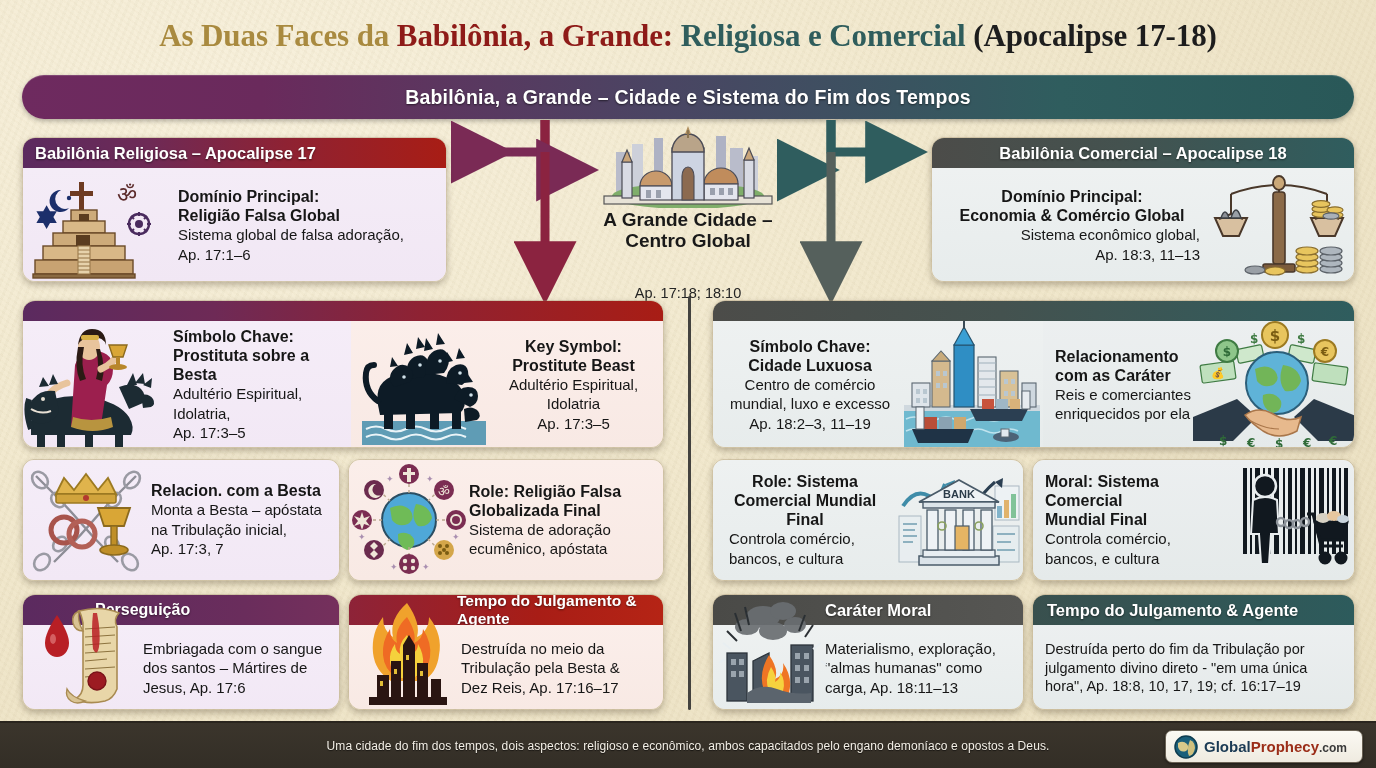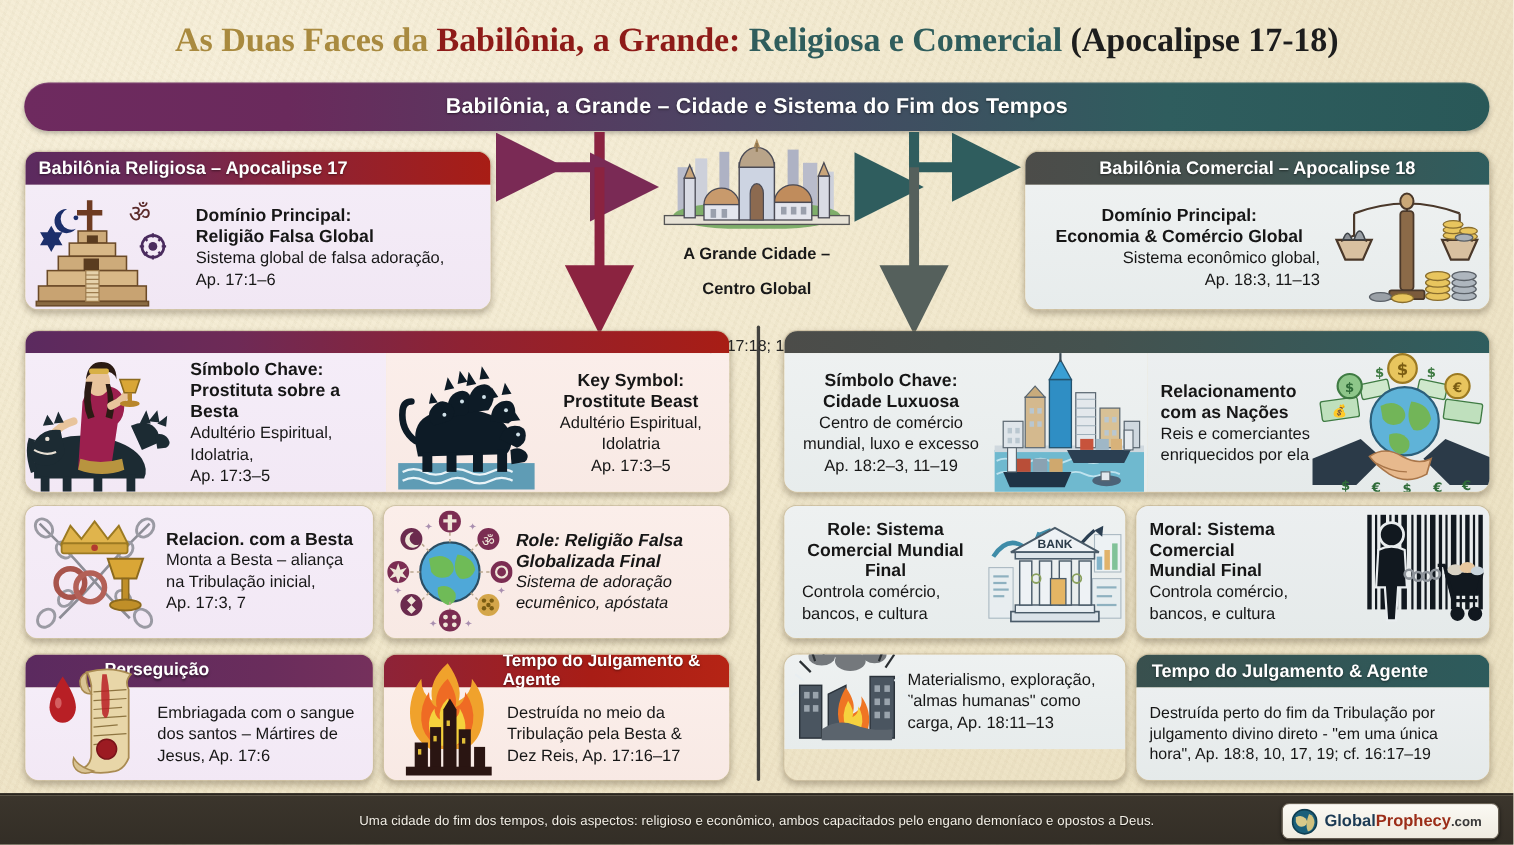--- a/index.html
+++ b/index.html
@@ -53,21 +53,21 @@
 
   
   #connectors { position: absolute; left: 0; top: 0; width: 1376px; height: 768px; pointer-events: none; }
 
   
   #hub {
     position: absolute; left: 588px; top: 122px; width: 200px; height: 160px;
     text-align: center;
   }
   #hub .hub-title {
-    font-size: 15px; font-weight: bold; color: #191919; line-height: 19px; margin-top: 13px;
+    font-size: 19px; font-weight: bold; color: #191919; line-height: 19px; margin-top: 2px;
   }
   #hub .hub-ref { font-size: 14.5px; color: #242424; line-height: 19px; margin-top: 34px; }
 
   
   .card {
     position: absolute;
     border-radius: 13px;
     overflow: hidden;
     box-shadow: 0 3px 6px rgba(60,45,25,.30);
     border: 1px solid rgba(150,130,95,.35);
@@ -501,21 +501,21 @@
             <rect x="12" y="86" width="8" height="22" fill="#eef2f5" stroke="#5a6670" stroke-width="1"></rect>
           </g>
           <ellipse cx="102" cy="116" rx="13" ry="5" fill="#4c6377"></ellipse>
           <rect x="97" y="108" width="8" height="8" fill="#e3e9ee" stroke="#5a6670" stroke-width="1"></rect>
         </svg>
       </div>
     </div>
     <div class="bg-gray2" style="flex:1; display:flex; align-items:center; position:relative;">
       <div class="txt ta-l" style="padding-left:12px; z-index:2;">
         <div class="t-head">Relacionamento</div>
-        <div class="t-head">com as Nações</div>
+        <div class="t-head">com as Caráter</div>
         <div class="t-sub">Reis e comerciantes</div>
         <div class="t-sub">enriquecidos por ela</div>
       </div>
       <div class="art" style="position:absolute; right:-4px; top:0; width:165px; height:128px;">
         <svg width="165" height="128" viewBox="0 0 165 128">
 
           <g stroke="#3f7b43" stroke-width="1.2">
             <rect x="8" y="42" width="34" height="18" rx="2" fill="#bfe0bd" transform="rotate(-8 25 51)"></rect>
             <rect x="120" y="44" width="34" height="18" rx="2" fill="#bfe0bd" transform="rotate(8 137 53)"></rect>
             <rect x="44" y="26" width="26" height="14" rx="2" fill="#cfe8cc" transform="rotate(-12 57 33)"></rect>
@@ -582,21 +582,21 @@
         <circle cx="38" cy="66" r="13" fill="none" stroke="#a8544c" stroke-width="5"></circle>
         <circle cx="56" cy="70" r="13" fill="none" stroke="#b36057" stroke-width="5"></circle>
 
         <path d="M72,44 L104,44 L98,62 L78,62 Z" fill="#d9a636" stroke="#8c6a1e" stroke-width="1.8"></path>
         <rect x="85" y="62" width="6" height="20" fill="#c08f28" stroke="#8c6a1e" stroke-width="1.4"></rect>
         <ellipse cx="88" cy="86" rx="14" ry="5" fill="#c08f28" stroke="#8c6a1e" stroke-width="1.6"></ellipse>
       </svg>
     </div>
     <div class="txt ta-l" style="padding-right:8px;">
       <div class="t-head">Relacion. com a Besta</div>
-      <div class="t-sub">Monta a Besta – aliança</div>
+      <div class="t-sub">Monta a Besta – apóstata</div>
       <div class="t-sub">na Tribulação inicial,</div>
       <div class="t-sub">Ap. 17:3, 7</div>
     </div>
   </div>
 </div>
 
 <div class="card" style="left:348px; top:459px; width:316px; height:122px; border-radius:12px;">
   <div class="bg-rose" style="height:100%; display:flex; align-items:center;">
     <div class="art" style="width:120px;">
       <svg width="114" height="112" viewBox="0 0 114 112">
@@ -646,21 +646,21 @@
         <g fill="#a98fb0">
           <text x="34" y="18" font-size="9" font-family="'DejaVu Sans',sans-serif">✦</text>
           <text x="74" y="18" font-size="9" font-family="'DejaVu Sans',sans-serif">✦</text>
           <text x="6" y="76" font-size="9" font-family="'DejaVu Sans',sans-serif">✦</text>
           <text x="100" y="76" font-size="9" font-family="'DejaVu Sans',sans-serif">✦</text>
           <text x="38" y="106" font-size="9" font-family="'DejaVu Sans',sans-serif">✦</text>
           <text x="70" y="106" font-size="9" font-family="'DejaVu Sans',sans-serif">✦</text>
         </g>
       </svg>
     </div>
-    <div class="txt ta-l" style="padding-right:8px;font-style:italic;">
+    <div class="txt ta-l" style="padding-right:8px;">
       <div class="t-head">Role: Religião Falsa</div>
       <div class="t-head">Globalizada Final</div>
       <div class="t-sub">Sistema de adoração</div>
       <div class="t-sub">ecumênico, apóstata</div>
     </div>
   </div>
 </div>
 
 <div class="card" style="left:712px; top:459px; width:312px; height:122px; border-radius:12px;">
   <div class="bg-gray" style="height:100%; display:flex; align-items:center;">
@@ -832,20 +832,23 @@
     </div>
     <div class="txt ta-l" style="padding-left:112px; padding-right:4px;">
       <div class="t-sub">Destruída no meio da</div>
       <div class="t-sub">Tribulação pela Besta &amp;</div>
       <div class="t-sub">Dez Reis, Ap. 17:16–17</div>
     </div>
   </div>
 </div>
 
 <div class="card" style="left:712px; top:594px; width:312px; height:116px;">
+  <div class="hdr hdr-gray-solid indent" style="padding-left:112px;">
+    <span>Caráter Moral</span>
+  </div>
   <div class="bg-gray" style="height:86px; display:flex; align-items:center; position:relative;">
     <div class="art" style="position:absolute; left:4px; top:-28px; width:112px; height:112px;">
       <svg width="112" height="112" viewBox="0 0 112 112">
         <g fill="#6a6e72" opacity=".92">
           <ellipse cx="46" cy="20" rx="17" ry="11"></ellipse>
           <ellipse cx="66" cy="14" rx="13" ry="9"></ellipse>
           <ellipse cx="30" cy="30" rx="12" ry="8"></ellipse>
           <ellipse cx="78" cy="28" rx="11" ry="8"></ellipse>
           <ellipse cx="56" cy="34" rx="14" ry="9"></ellipse>
         </g>

